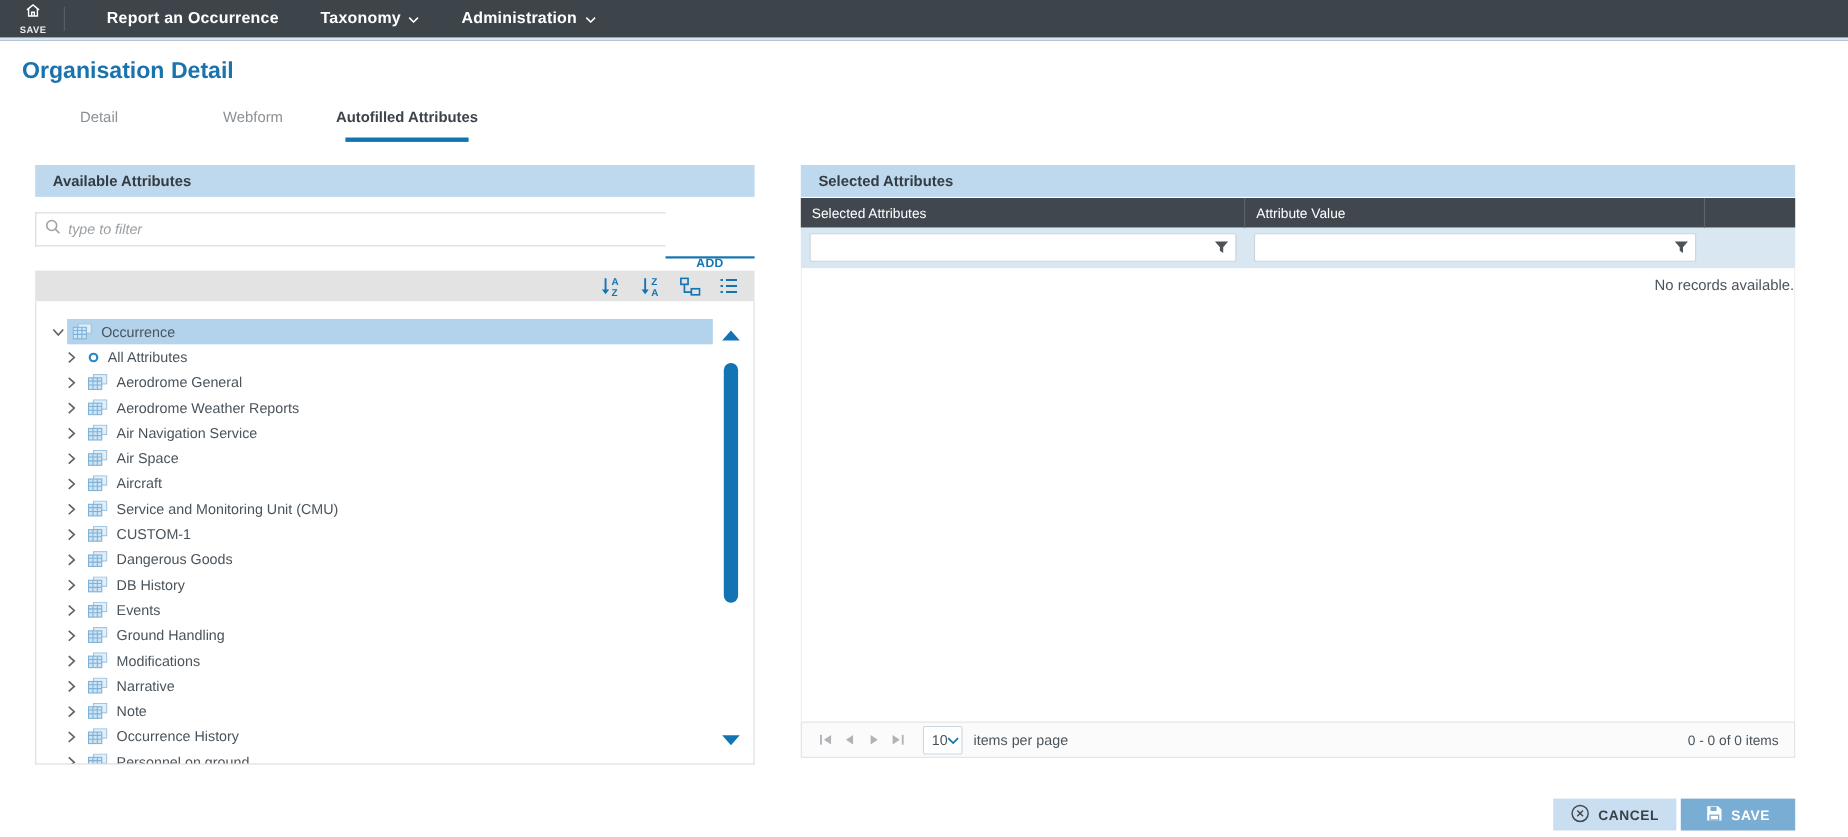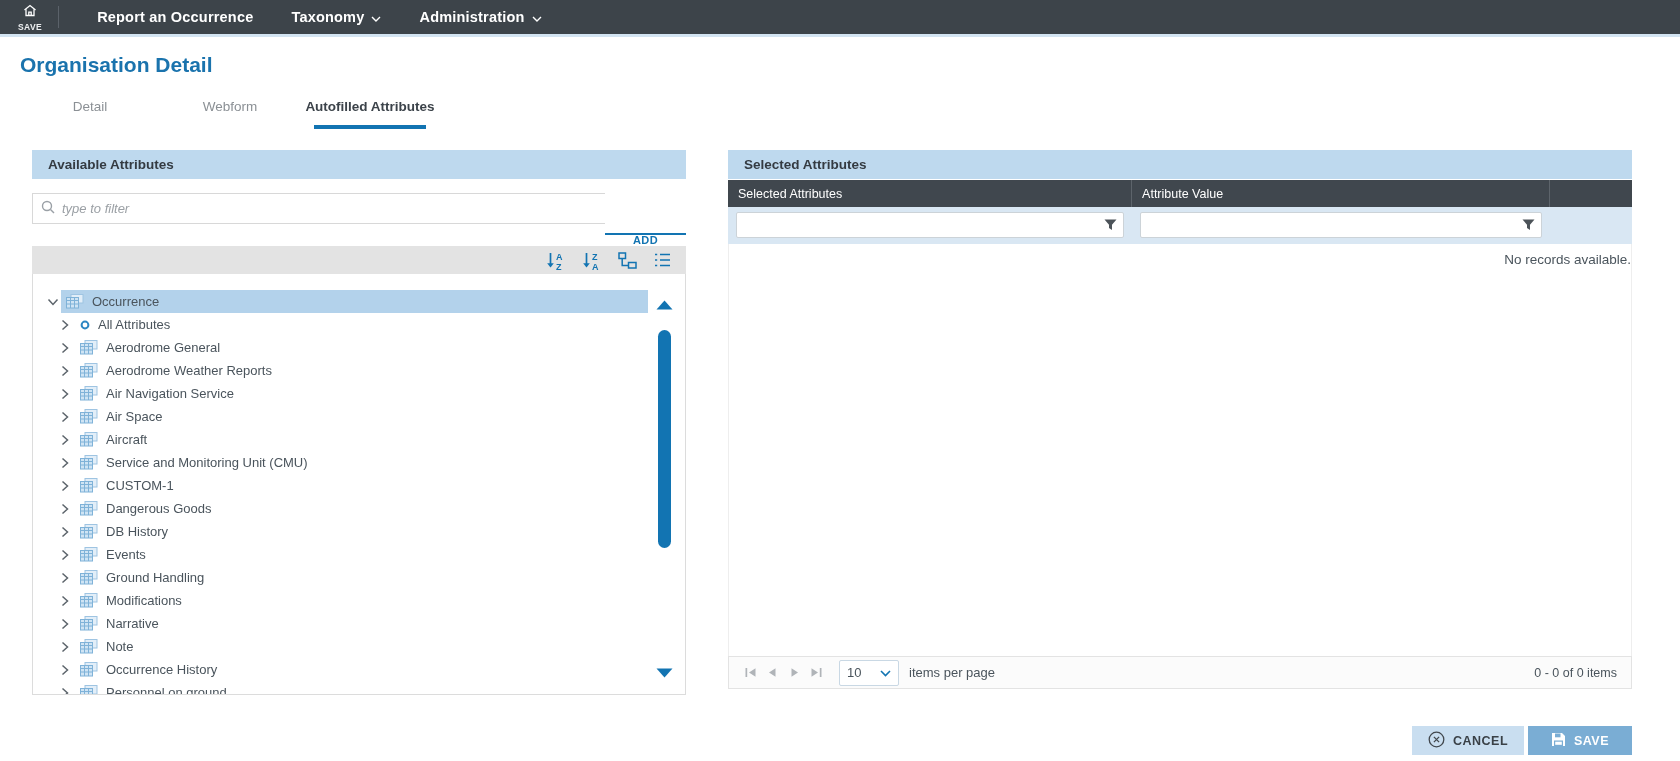--- a/index.html
+++ b/index.html
@@ -82,21 +82,21 @@
     color:#4a545c;font-family:"Liberation Sans",sans-serif;}
   .gf-funnel{position:absolute;right:15px;top:7px;cursor:pointer;line-height:0;}
   .grid-body{height:412px;background:#fff;border-left:1px solid #eee;border-right:1px solid #eee;}
   .empty-msg{padding-top:8px;text-align:right;font-size:13.5px;color:#4a545c;}
 
   
   .pager{height:33px;display:flex;align-items:center;background:#fbfbfb;
     border:1px solid #e3e3e3;padding:0 14px 0 10px;}
   .pg-btn{width:22px;height:22px;display:flex;align-items:center;justify-content:center;
     cursor:default;opacity:.85;}
-  .pg-size{margin-left:12px;width:60px;height:26px;background:#fff;border:1px solid #c9d8e4;
+  .pg-size{margin-left:12px;width:36px;height:26px;background:#fff;border:1px solid #c9d8e4;
     border-radius:2px;display:flex;align-items:center;justify-content:space-between;
     padding:0 7px;font-size:13px;color:#4a545c;cursor:pointer;}
   .pg-label{margin-left:10px;font-size:13px;color:#4a545c;}
   .pg-spacer{flex:1;}
   .pg-range{font-size:12.5px;color:#4a545c;}
 
   
   .actions{position:absolute;top:726px;right:48px;display:flex;gap:4px;}
   .btn{height:29px;display:flex;align-items:center;justify-content:center;gap:8px;
     font-size:12.5px;font-weight:bold;letter-spacing:.5px;border:none;cursor:pointer;

